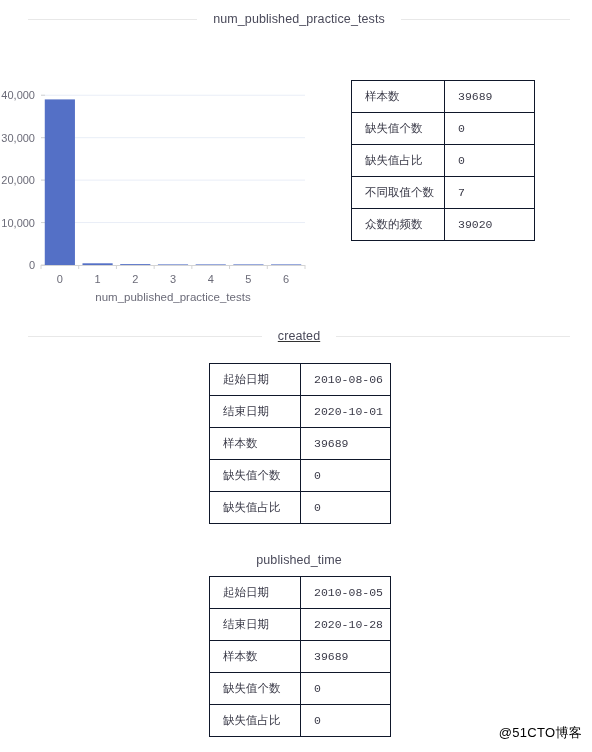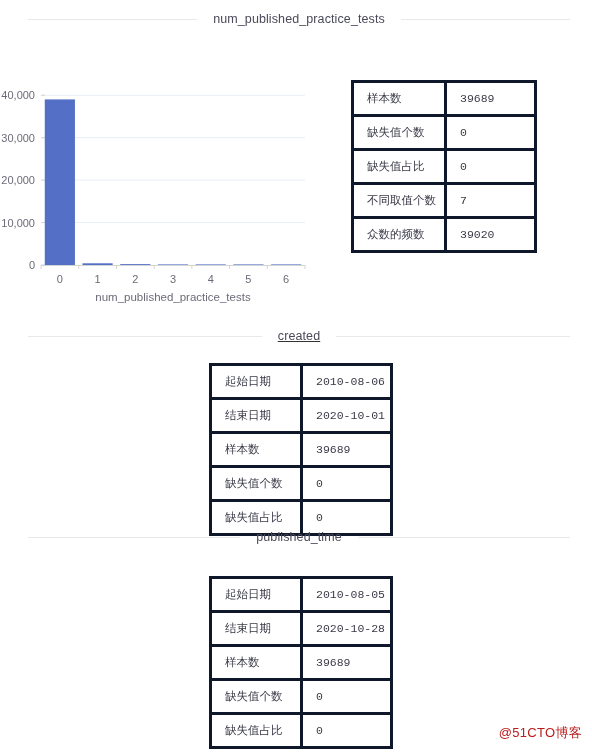--- a/index.html
+++ b/index.html
@@ -52,21 +52,21 @@
   
   .stats-table {
     position: absolute;
     border-collapse: collapse;
     font-size: 11.5px;
     color: #3a3a48;
     background: #fff;
     table-layout: fixed;
   }
   .stats-table td {
-    border: 3px solid #0f172a;
+    border: 1px solid #0f172a;
     padding: 0 0 0 13px;
     height: 31px;
     vertical-align: middle;
     font-weight: normal;
     overflow: hidden;
     white-space: nowrap;
   }
   .stats-table td.label-cell {
     color: #3a3a48;
   }
@@ -101,21 +101,21 @@
   }
   #table-published-time col.c1 { width: 91px; }
   #table-published-time col.c2 { width: 90px; }
 
   
   .watermark {
     position: absolute;
     right: 10px;
     bottom: 10px;
     font-size: 13px;
-    color: #b91c1c;
+    color: #000000;
     letter-spacing: .3px;
     user-select: none;
   }
 
   
   text {
     font-family: "Liberation Sans", "DejaVu Sans", sans-serif;
     fill: #6b6b78;
   }
 </style>
@@ -240,21 +240,21 @@
         <td class="label-cell">缺失值个数</td>
         <td class="value-cell">0</td>
       </tr>
       <tr>
         <td class="label-cell">缺失值占比</td>
         <td class="value-cell">0</td>
       </tr>
     </tbody>
 </table>
 
-<div class="section-divider" style="top:530px;">
+<div class="section-divider" style="top:542px;flex-direction:column;">
   <span class="rule"></span>
   <span class="section-title">published_time</span>
   <span class="rule"></span>
 </div>
 
 <table class="stats-table" id="table-published-time">
   <colgroup>
       <col class="c1">
       <col class="c2">
     </colgroup>

